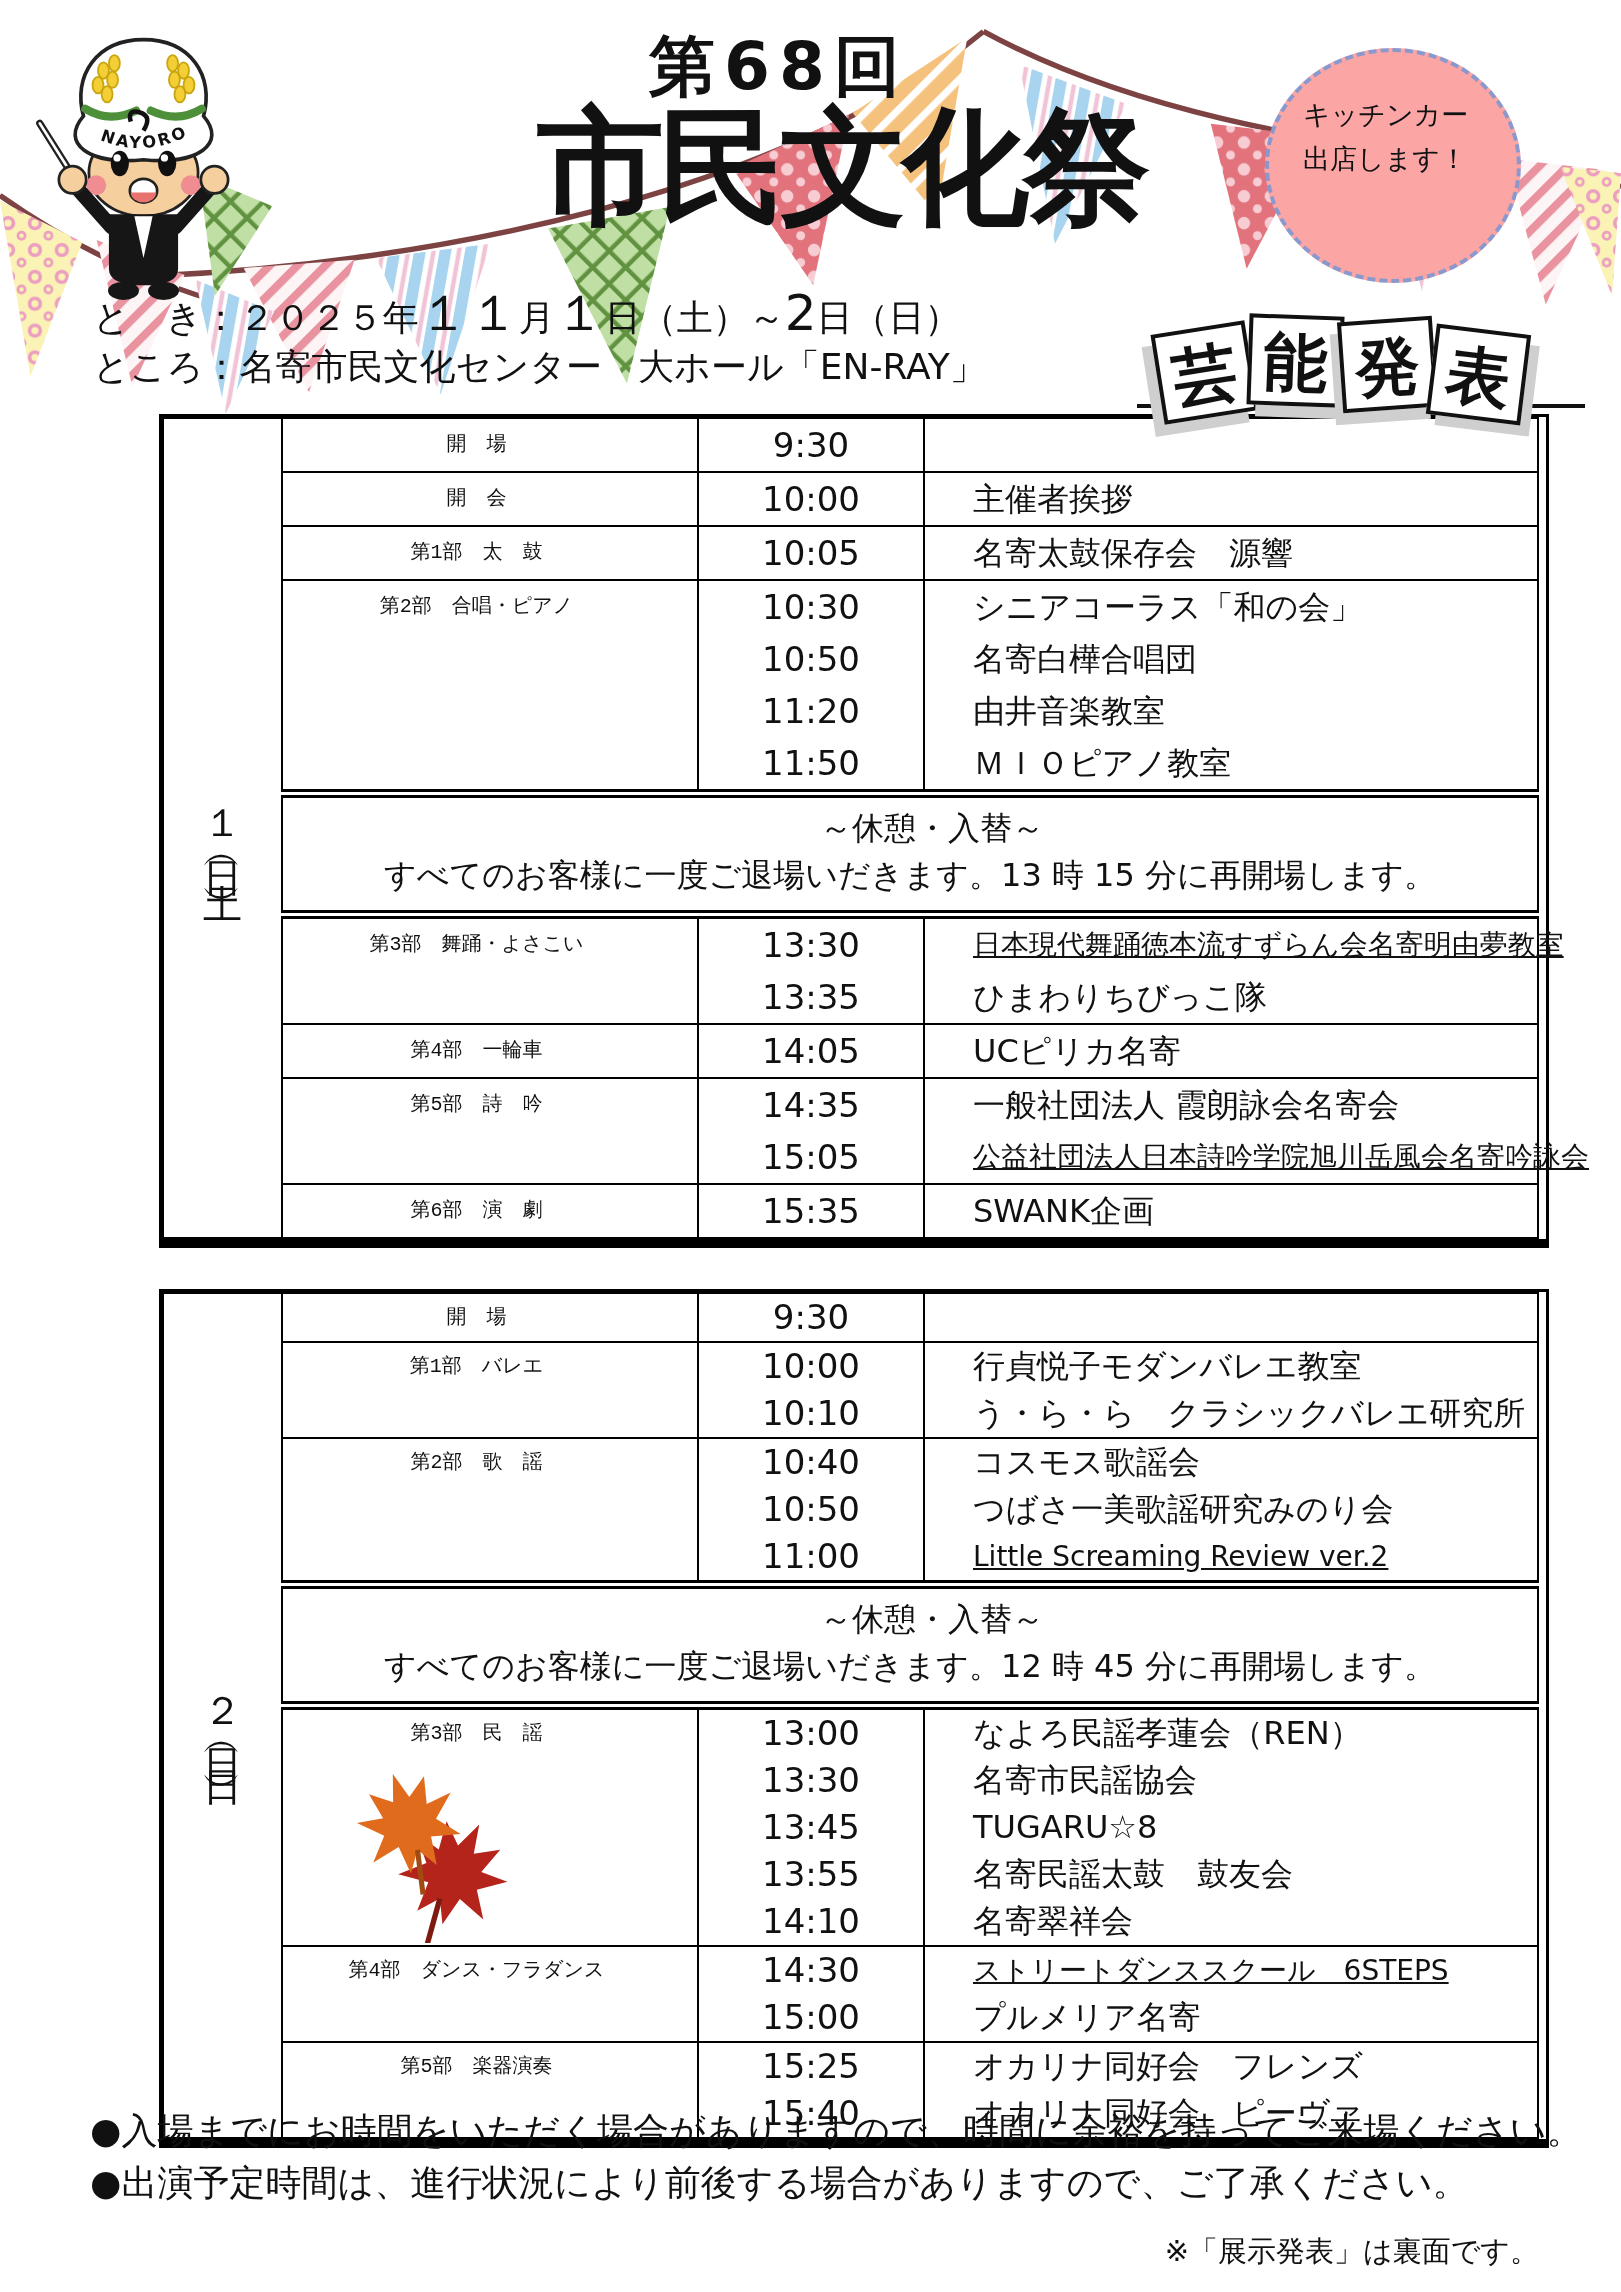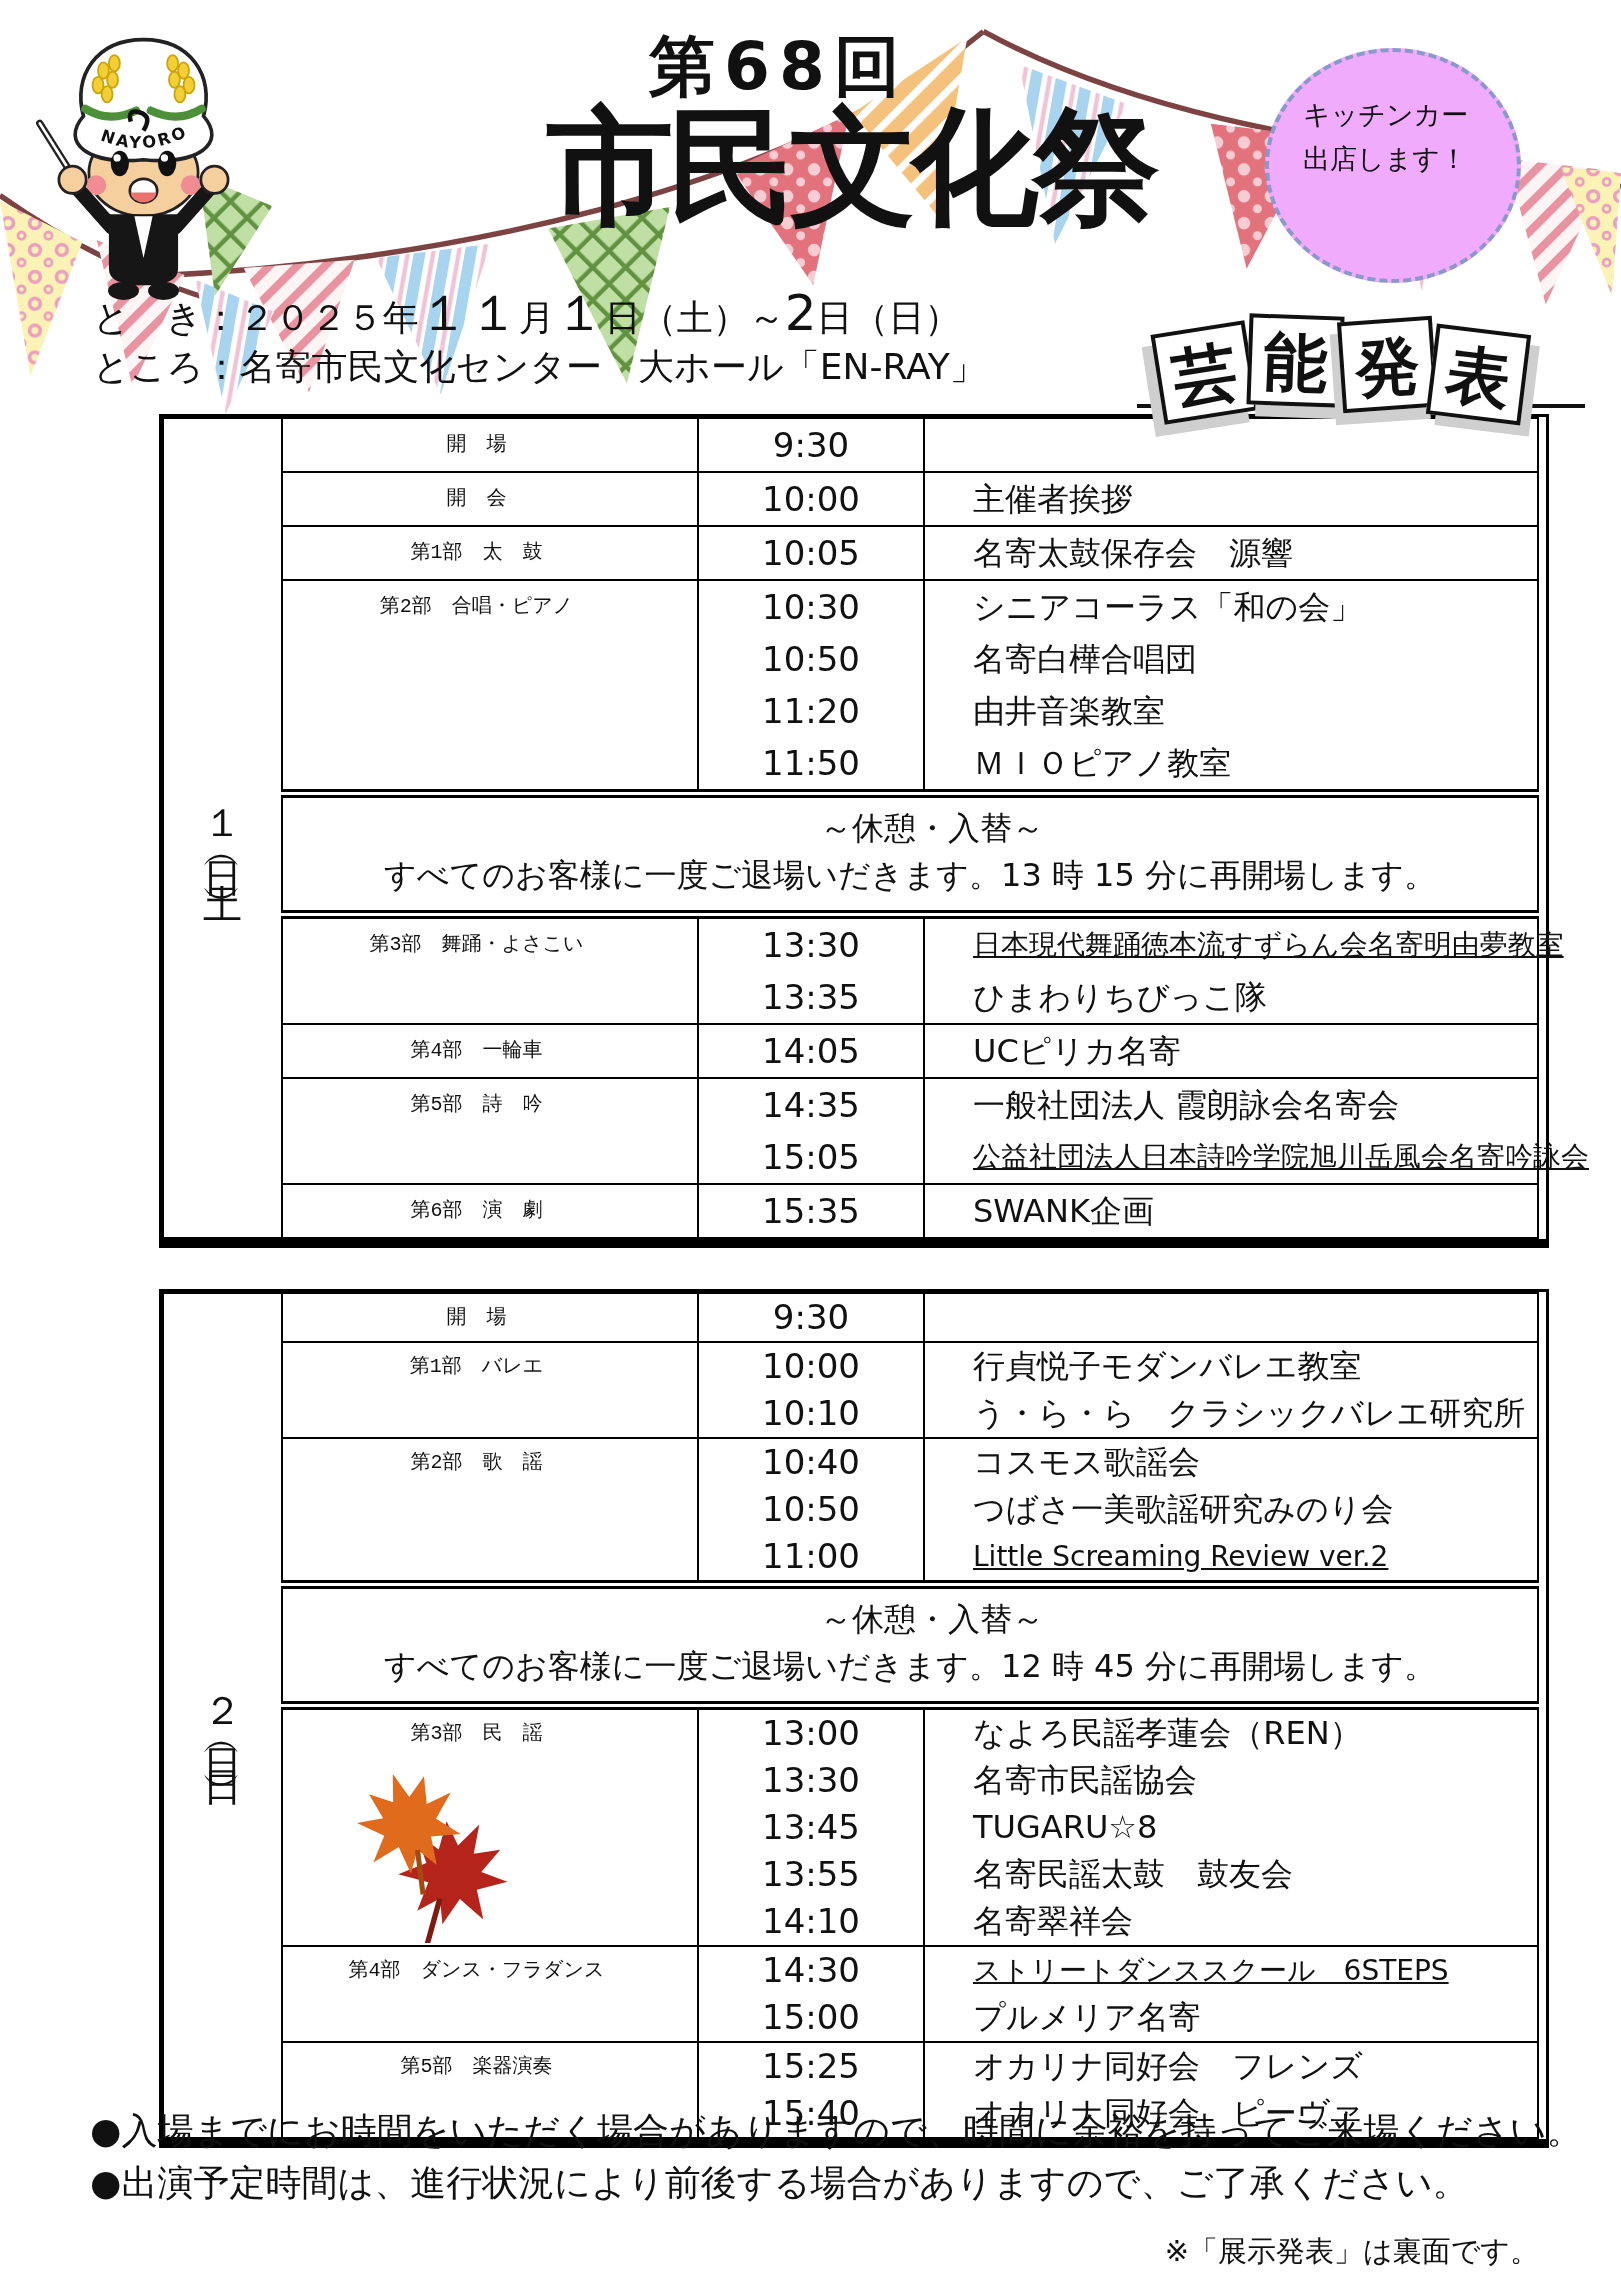--- a/index.html
+++ b/index.html
@@ -4,24 +4,24 @@
 <style>
   html,body{margin:0;padding:0;background:#ffffff;}
   #app{position:relative;width:1621px;height:2293px;background:#fff;overflow:hidden;
        font-family:"DejaVu Sans",sans-serif;color:#111;}
   svg{display:block}
   
   #garland{position:absolute;left:0;top:0;z-index:1;}
   #mascot{position:absolute;left:25px;top:36px;z-index:4;}
   .round-label{position:absolute;left:573px;top:21.5px;width:412px;text-align:center;
        font-size:66px;font-weight:bold;letter-spacing:9px;z-index:3;}
-  .main-title{position:absolute;left:537px;top:88px;width:627px;text-align:center;
+  .main-title{position:absolute;left:537px;top:88px;width:627px;text-align:left;
        font-size:127px;font-weight:bold;letter-spacing:-5.4px;line-height:1.25;z-index:3;}
   .kitchen-circle{position:absolute;left:1265px;top:48px;width:256px;height:235px;
-       background:#f0abfc;border:4.5px dashed #8b98cc;border-radius:50%;z-index:5;box-sizing:border-box;}
+       background:#fca5a5;border:4.5px dashed #8b98cc;border-radius:50%;z-index:5;box-sizing:border-box;}
   .kitchen-text{padding:41px 0 0 34px;font-size:27px;line-height:44px;}
   .date-block{position:absolute;left:93px;top:288px;z-index:6;white-space:nowrap;}
   .date-line{font-size:36px;line-height:50px;}
   .date-line .big{font-size:50px;}
   .place-line{font-size:36px;line-height:48px;}
   .stage-cards{position:absolute;left:1157px;top:313px;width:421px;height:121px;z-index:6;}
   .stage-line{position:absolute;left:-19.7px;top:91px;width:448px;height:3.6px;background:#111;}
   .stage-card{position:absolute;width:95px;height:91px;background:#fff;border:4.5px solid #111;
        font-size:64px;font-weight:bold;text-align:center;line-height:88px;box-sizing:border-box;}
   .sc0{left:0;top:14.3px;transform:rotate(-9deg);box-shadow:-10.7px 10.7px 0 #cfcfcf;}

